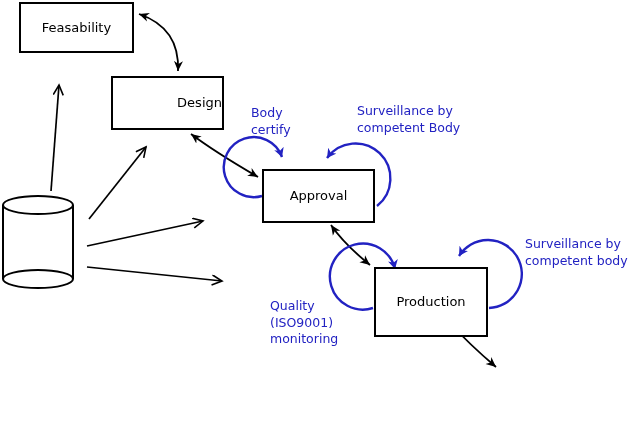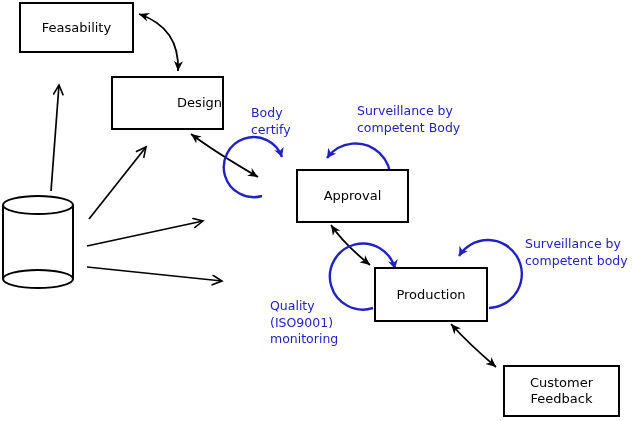--- a/index.html
+++ b/index.html
@@ -15,22 +15,22 @@
   }
   .annot{
     position:absolute;font-size:12.5px;line-height:16.5px;white-space:pre-line;
     color:#2222c2;
   }
   .plainlabel{
     position:absolute;font-size:13px;color:#000;white-space:pre;
   }
   #box-feasability{left:19px;top:2px;width:115px;height:51px;}
   #box-design{left:111px;top:76px;width:113px;height:54px;justify-content:flex-end;}
-  #box-approval{left:262px;top:169px;width:113px;height:54px;margin-left:34px;}
-  #box-production{left:374px;top:267px;width:114px;height:55px;}
+  #box-approval{left:262px;top:169px;width:113px;height:54px;}
+  #box-production{left:374px;top:267px;width:114px;height:70px;}
   #box-customer-feedback{left:503px;top:365px;width:117px;height:52px;}
   #label-standards{left:1px;top:295px;}
   #annot-self-certify{left:251px;top:105px;}
   #annot-certification{left:357px;top:103px;}
   #annot-surveillance{left:525px;top:236px;}
   #annot-quality{left:270px;top:298px;}
 </style>
 </head>
 <body>
 
@@ -86,24 +86,20 @@
   </div>
   <div class="node" id="box-design">
     <span>Design</span>
   </div>
   <div class="node" id="box-approval">
     <span>Approval</span>
   </div>
   <div class="node" id="box-production">
     <span>Production</span>
   </div>
-  <div class="node" id="box-customer-feedback">
-    <span>Customer
-Feedback</span>
-  </div>
 
 
   <div class="annot" id="annot-self-certify">Body
 certify</div>
   <div class="annot" id="annot-certification">Surveillance by
 competent Body</div>
   <div class="annot" id="annot-surveillance">Surveillance by
 competent body</div>
   <div class="annot" id="annot-quality">Quality
 (ISO9001)

